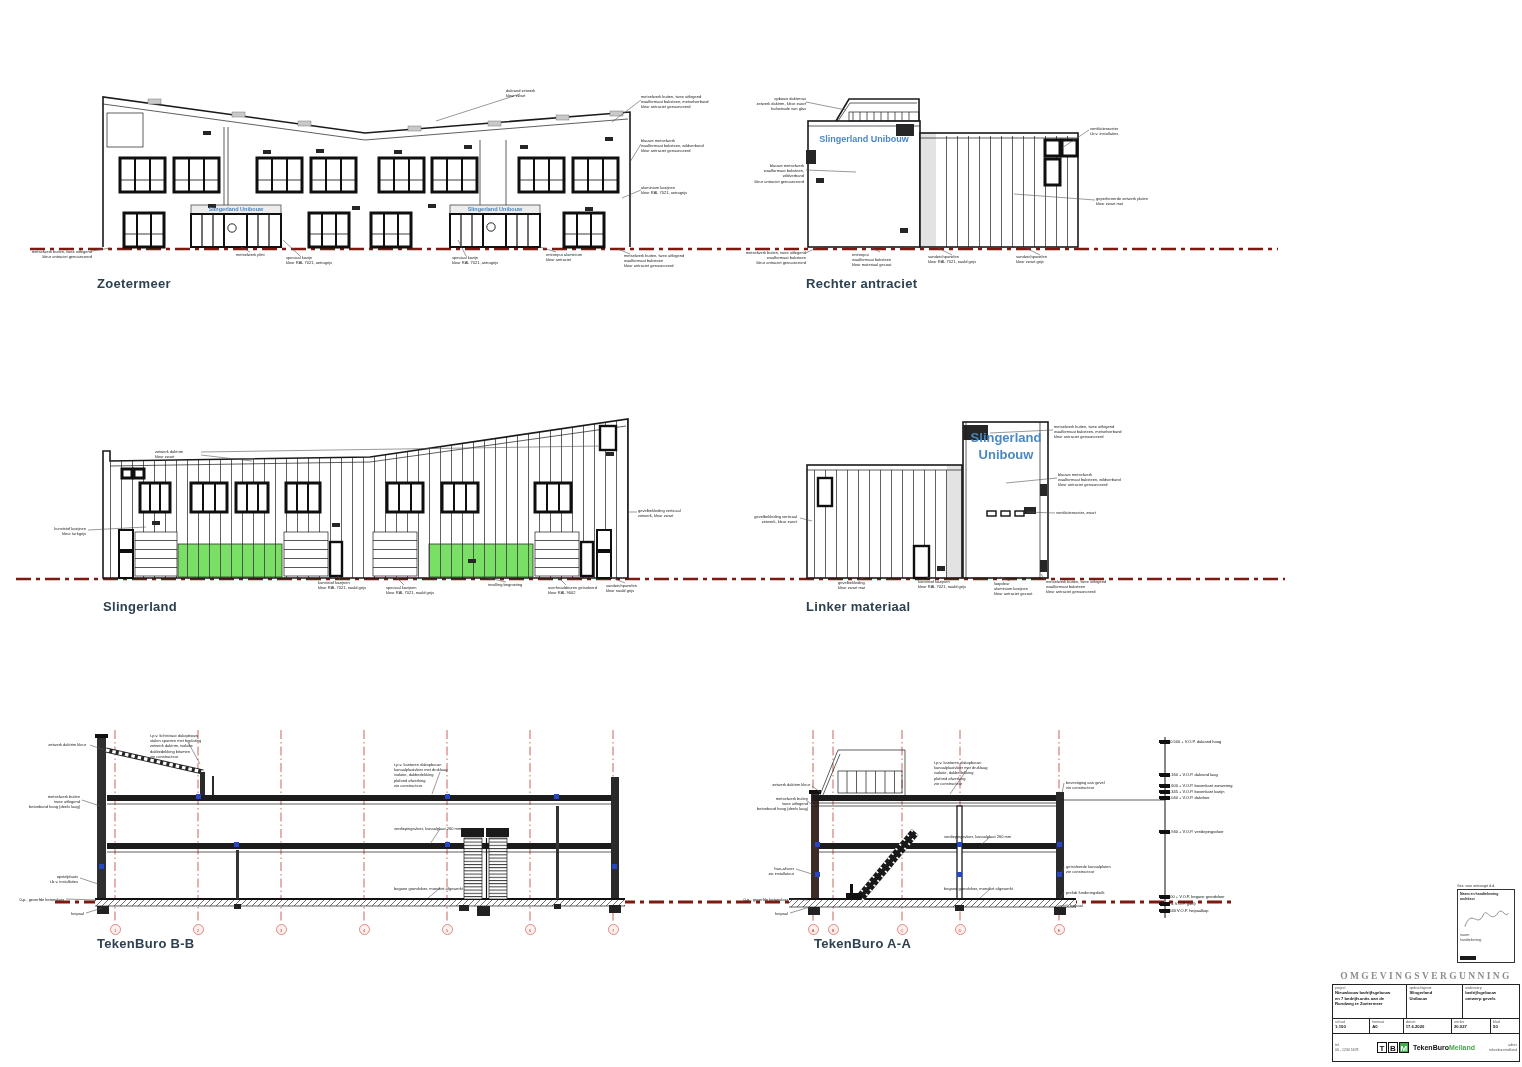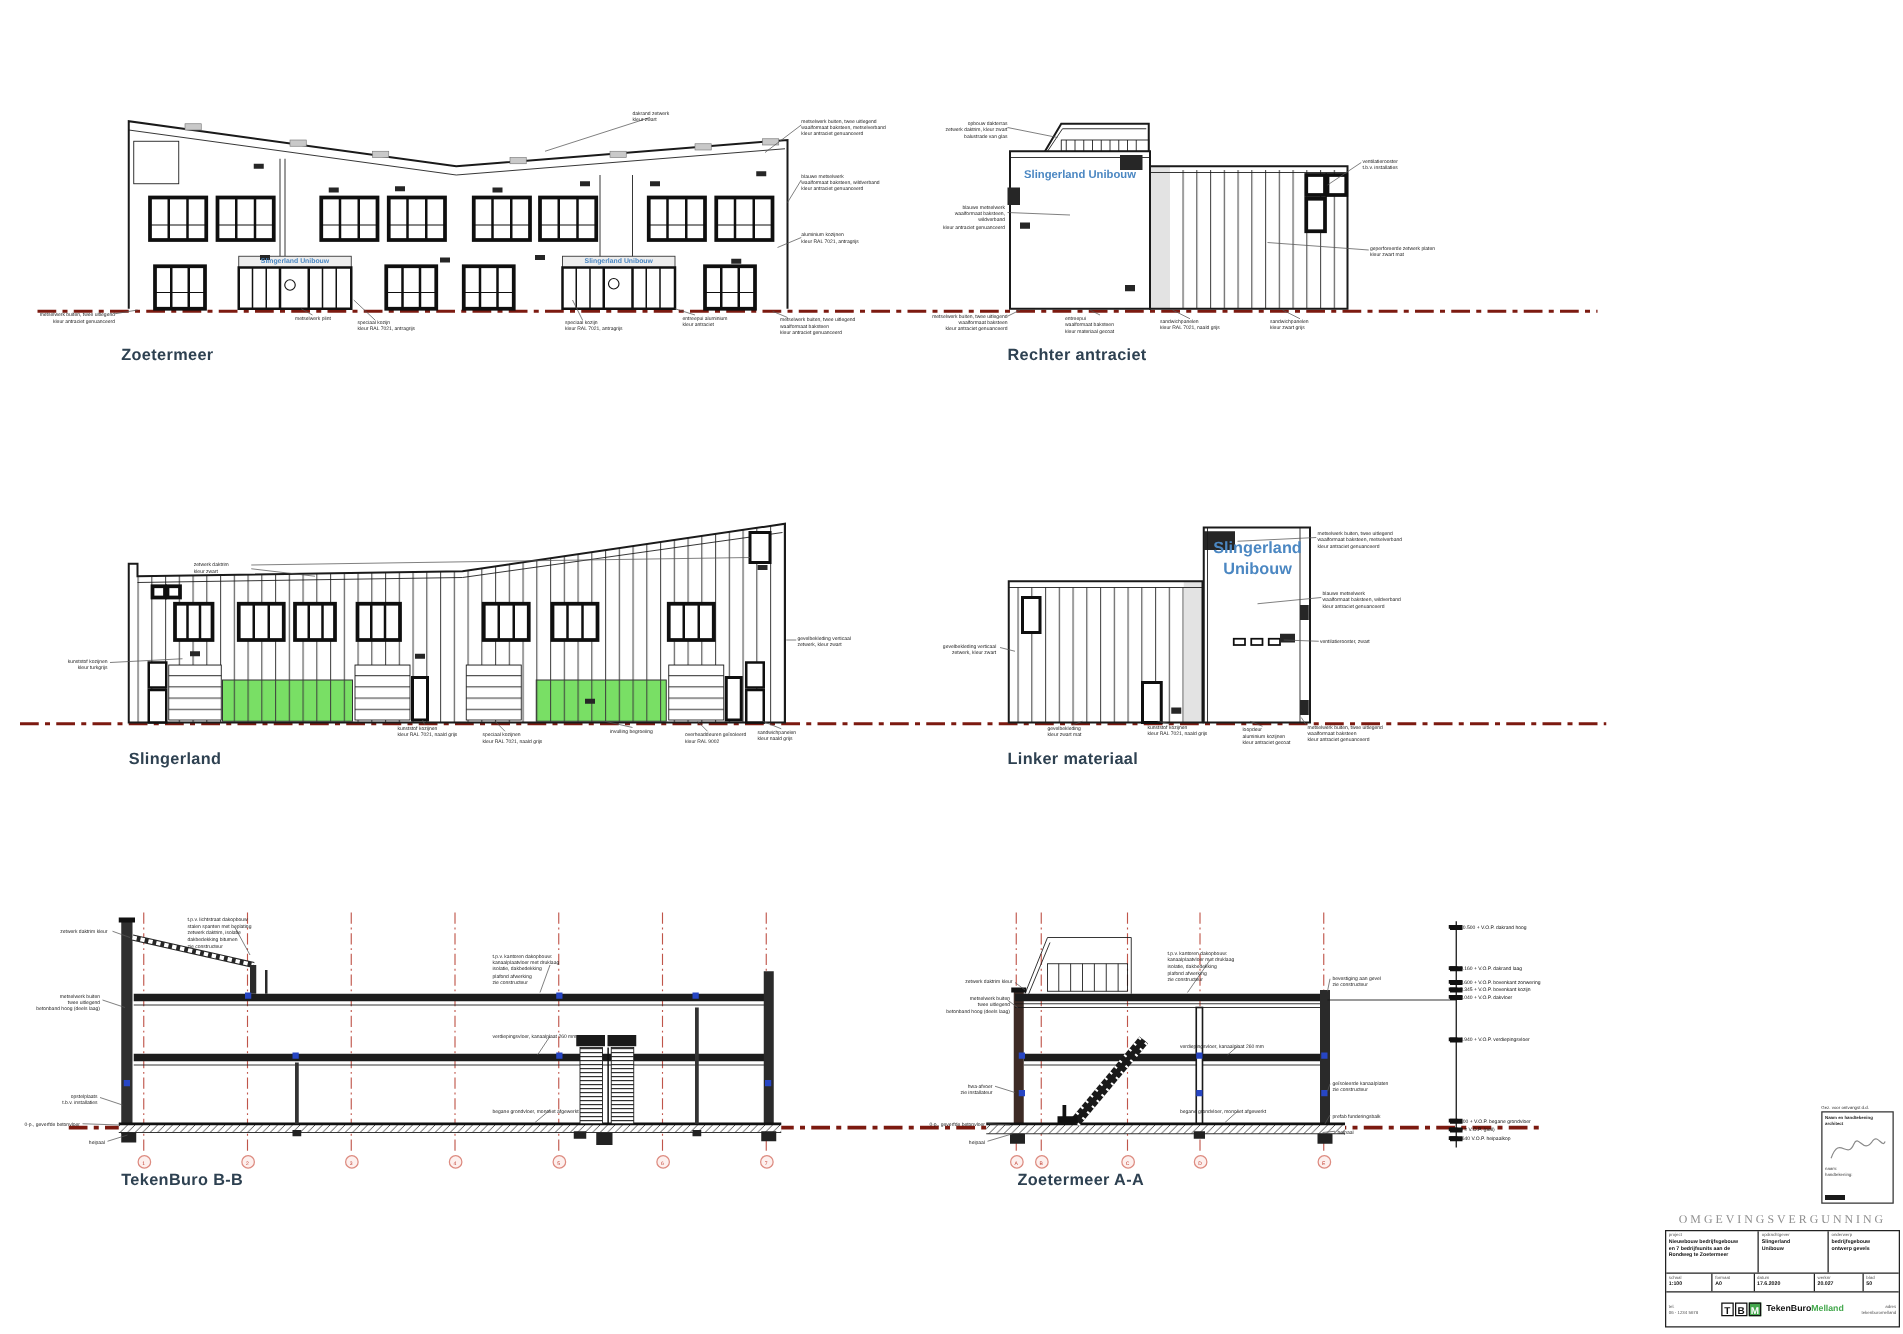--- a/index.html
+++ b/index.html
@@ -23,21 +23,21 @@
   
   .bub{position:absolute;width:11px;height:11px;border-radius:50%;border:1px solid #dd8b80;
        background:#fdf0ee;color:#c0392b;font-size:4px;line-height:11px;text-align:center;box-sizing:border-box;}
 
   
   .lvl{position:absolute;font-size:4px;color:#111;white-space:nowrap;}
   .lvl i{display:inline-block;width:7px;height:3px;background:#111;margin-right:2px;vertical-align:middle;}
 
   
   .tblock{position:absolute;left:1332px;top:971px;width:188px;}
-  .tb-header{font-family:"Liberation Serif",serif;font-size:9.5px;font-weight:normal;color:#8e8e8e;
+  .tb-header{font-family:"Liberation Serif",serif;font-size:9.5px;font-weight:bold;color:#8e8e8e;
              letter-spacing:2.4px;text-align:center;white-space:nowrap;}
   .tb-box{margin-top:3px;border:1.6px solid #222;background:#fff;}
   .tb-row1{display:flex;height:33px;border-bottom:1px solid #222;}
   .tb-row1 .cell{padding:1px 2px;box-sizing:border-box;overflow:hidden;}
   .tb-row1 .c1{width:40%;border-right:1px solid #222;}
   .tb-row1 .c2{width:30%;border-right:1px solid #222;}
   .tb-row1 .c3{width:30%;}
   .fl{display:block;font-size:3.5px;color:#555;}
   .fv{display:block;font-size:4.2px;font-weight:bold;color:#111;white-space:pre-line;line-height:1.35;}
   .tb-row2{display:flex;height:14px;border-bottom:1px solid #222;}
@@ -499,21 +499,21 @@
   </g>
 </svg>
 
 <div id="overlay">
 
   <div class="vtitle" style="left:97px;top:276px;">Zoetermeer</div>
   <div class="vtitle" style="left:806px;top:276px;">Rechter antraciet</div>
   <div class="vtitle" style="left:103px;top:599px;">Slingerland</div>
   <div class="vtitle" style="left:806px;top:599px;">Linker materiaal</div>
   <div class="vtitle" style="left:97px;top:936px;">TekenBuro B-B</div>
-  <div class="vtitle" style="left:814px;top:936px;">Zoetermeer A-A</div>
+  <div class="vtitle" style="left:814px;top:936px;">TekenBuro A-A</div>
 
   <div class="sign s-small" style="left:191px;top:205px;width:90px;">Slingerland Unibouw</div>
   <div class="sign s-small" style="left:450px;top:205px;width:90px;">Slingerland Unibouw</div>
   <div class="sign s-med" style="left:810px;top:134px;width:108px;">Slingerland Unibouw</div>
   <div class="sign s-two" style="left:966px;top:430px;width:80px;">Slingerland
 Unibouw</div>
 
   <div class="tblock">
     <div class="tb-header">OMGEVINGSVERGUNNING</div>
     <div class="tb-box">

